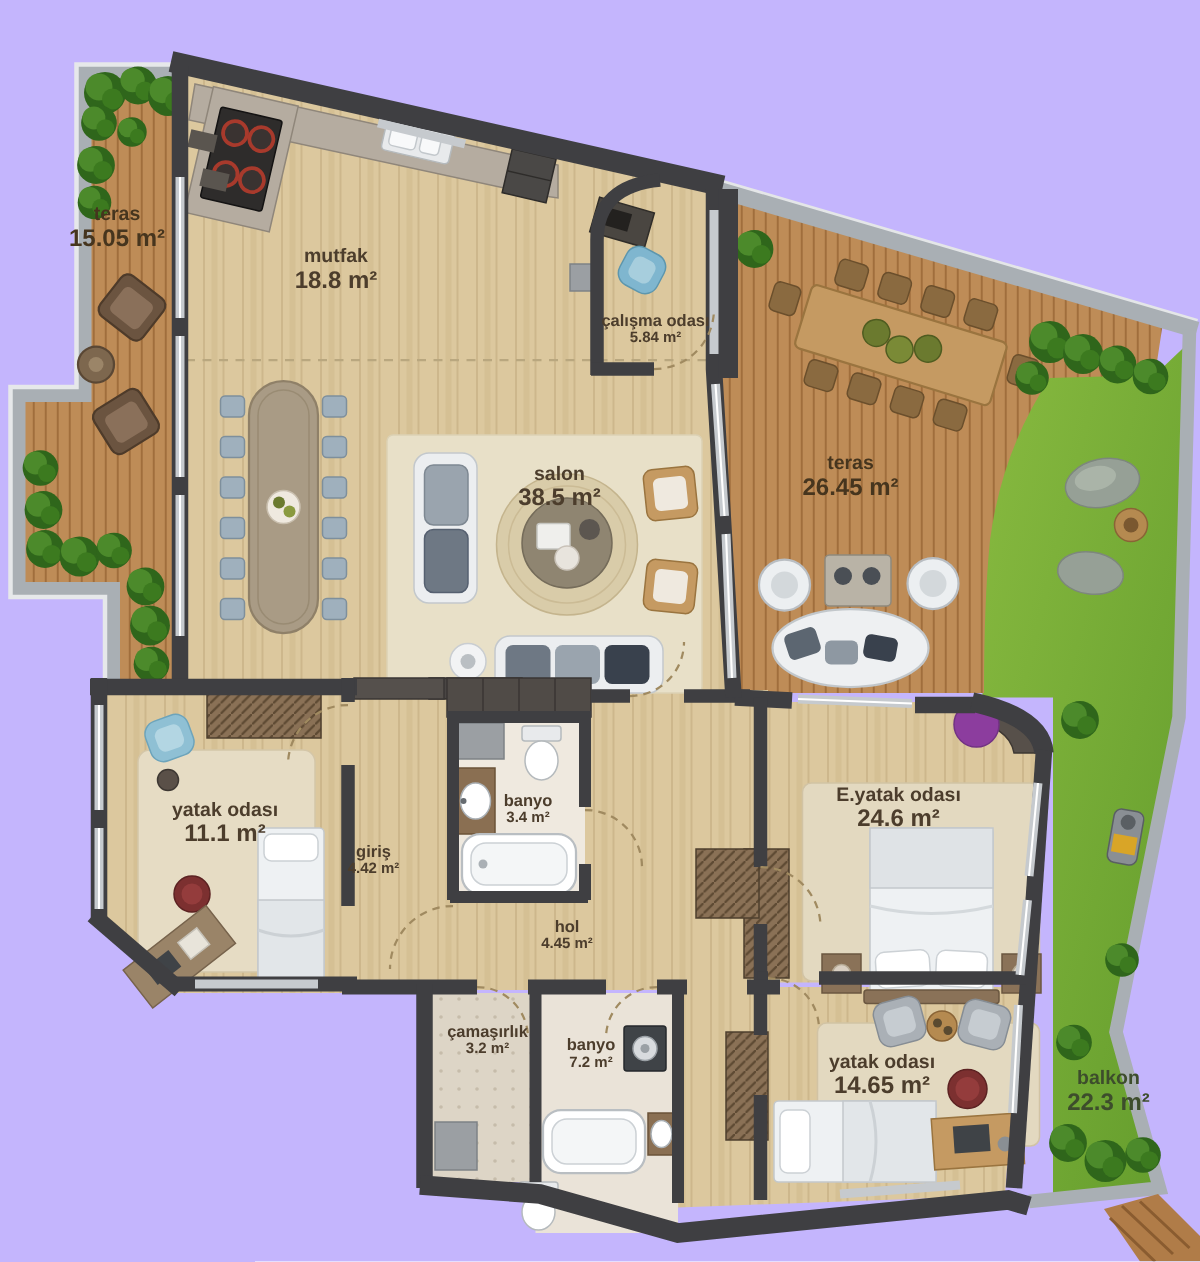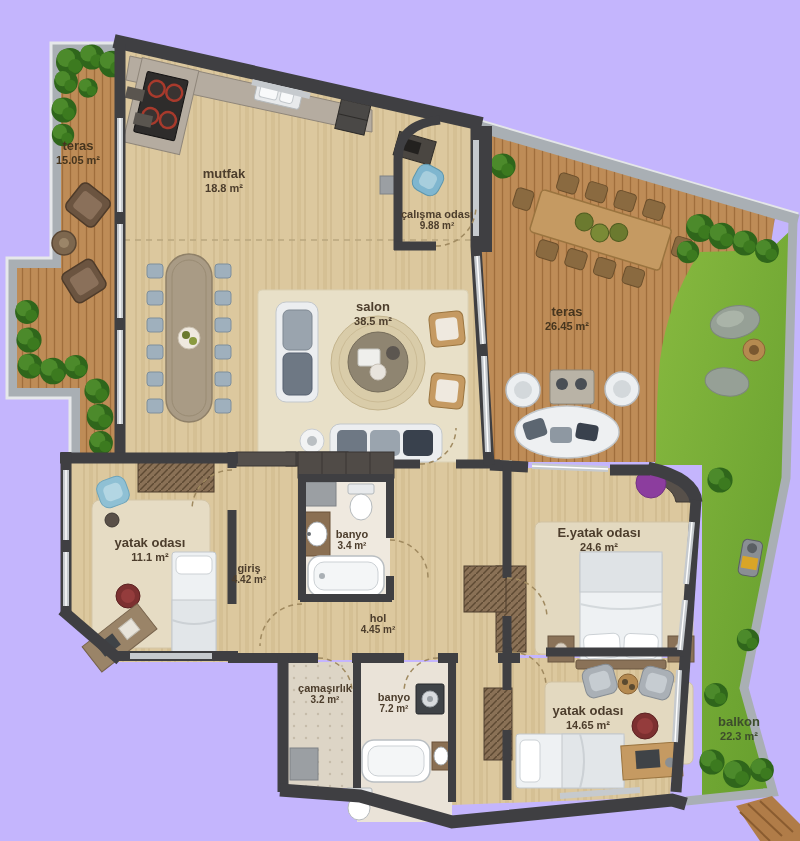--- a/index.html
+++ b/index.html
@@ -1,21 +1,21 @@
 <!DOCTYPE html>
 <html><head>
 <meta charset="utf-8">
 <style>
   html,body{margin:0;padding:0;background:#ffffff;}
   #stage{position:relative;width:800px;height:841px;background:#c4b5fd;overflow:hidden;
          font-family:"Liberation Sans",sans-serif;padding-left:25px;}
   #plan-svg{position:absolute;left:0;top:0;}
   .lbl{position:absolute;transform:translate(-50%,-50%);text-align:center;
        font-weight:bold;font-size:13px;color:#4c3d2c;line-height:1.12;white-space:nowrap;}
-  .lbl .ar{display:block;font-size:11px;font-weight:bold;}
+  .lbl .ar{display:block;font-size:16px;font-weight:bold;}
   .lbl.small{font-size:11px;}
   .lbl.small .ar{font-size:10px;}
   .lbl.outdoor{color:#46351e;}
   .lbl.grasslbl{color:#3d4d2c;text-align:center;}
 </style>
 </head>
 <body>
 
 <div id="stage">
 <svg id="plan-svg" width="800" height="841" viewBox="0 0 800 841" xmlns="http://www.w3.org/2000/svg">
@@ -424,23 +424,23 @@
 <div class="lbl outdoor" style="left:78px;top:152px">
   <span class="nm">teras</span>
   <span class="ar">15.05 m²</span>
 </div>
 <div class="lbl" style="left:224px;top:180px">
   <span class="nm">mutfak</span>
   <span class="ar">18.8 m²</span>
 </div>
 <div class="lbl small" style="left:437px;top:220px">
   <span class="nm">çalışma odası</span>
-  <span class="ar">9.88 m²</span>
-</div>
-<div class="lbl" style="left:373px;top:313px">
+  <span class="ar">5.84 m²</span>
+</div>
+<div class="lbl" style="left:373px;top:325px">
   <span class="nm">salon</span>
   <span class="ar">38.5 m²</span>
 </div>
 <div class="lbl outdoor" style="left:567px;top:318px">
   <span class="nm">teras</span>
   <span class="ar">26.45 m²</span>
 </div>
 <div class="lbl" style="left:150px;top:549px">
   <span class="nm">yatak odası</span>
   <span class="ar">11.1 m²</span>

